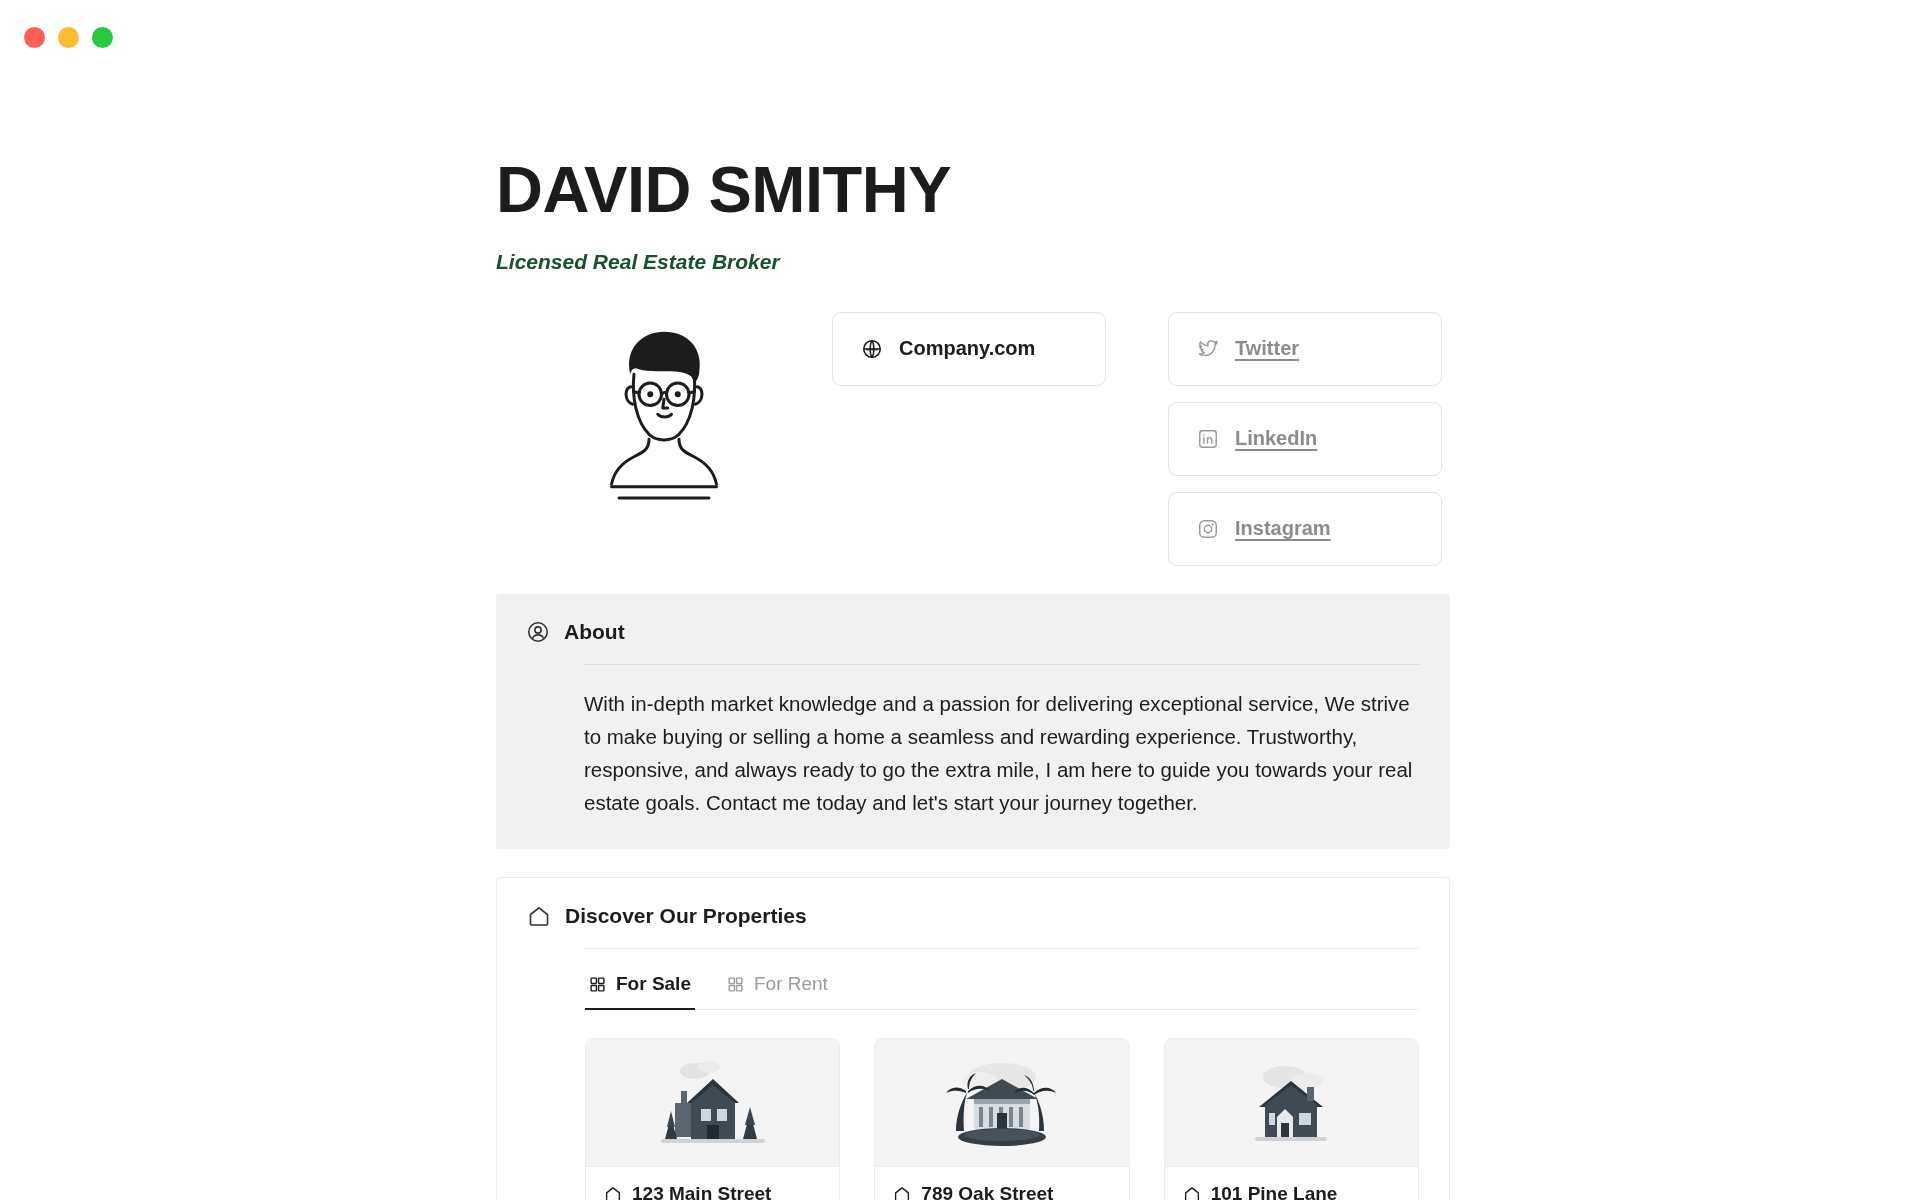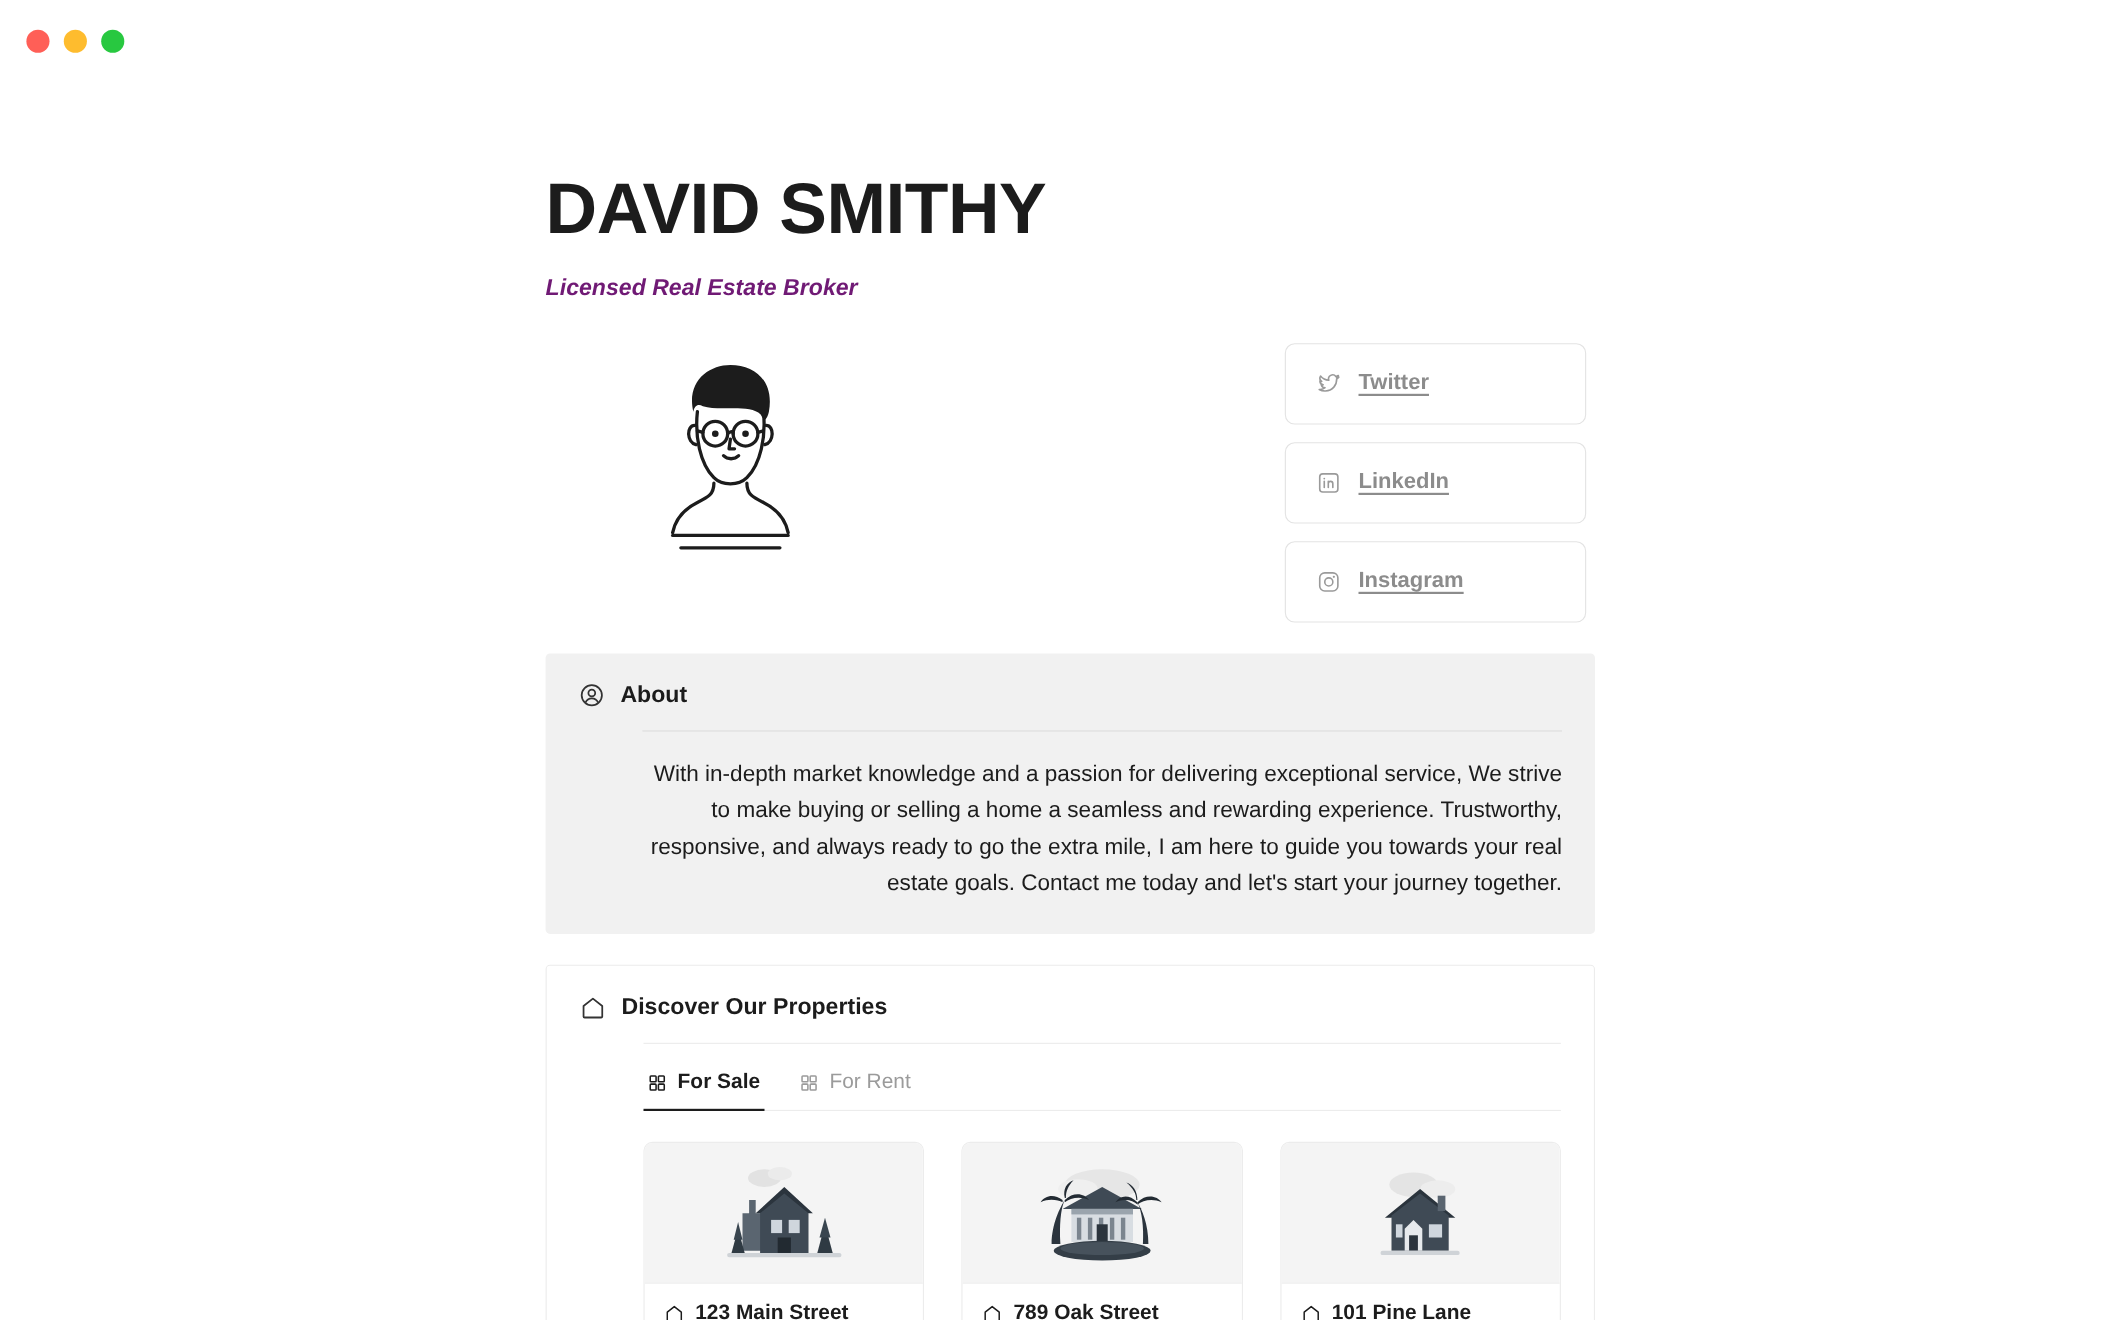--- a/index.html
+++ b/index.html
@@ -38,21 +38,21 @@
     letter-spacing: -0.5px;
     color: #1c1c1c;
     line-height: 1.1;
     margin-top: 80px;
   }
   .subtitle {
     margin-top: 24px;
     font-size: 21px;
     font-style: italic;
     font-weight: 700;
-    color: #701a75;
+    color: #14532d;
   }
 
   
   .hero {
     margin-top: 38px;
     display: flex;
     align-items: flex-start;
   }
   .avatar {
     width: 336px;
@@ -82,21 +82,20 @@
   .contact-card .ico svg { width: 22px; height: 22px; }
   .contact-card .txt { font-size: 20px; font-weight: 700; color: #1c1c1c; }
   .contact-card.social .ico { color: #9a9a9a; }
   .contact-card.social .txt { color: #8c8c8c; text-decoration: underline; text-underline-offset: 4px; }
 
   
   .panel {
     margin-top: 28px;
     border-radius: 4px;
     padding: 26px 30px 30px 30px;
-    text-align: right;
   }
   .panel.about { background: #f1f1f1; }
   .panel.properties { background: #ffffff; border: 1px solid #ececec; }
 
   .panel-head {
     display: flex;
     align-items: center;
     gap: 14px;
   }
   .panel-head .ico { width: 24px; height: 24px; color: #333; display: flex; }
@@ -220,20 +219,30 @@
           <path d="M72 96 C72 104 76 106 84 110 C94 115 100 122 102 132"></path>
           <path d="M18 134 H102"></path>
           <path d="M24 143 H96"></path>
         </svg>
       </div>
 
       <div class="contact-cols">
 
         <div class="contact-col">
 
+          <div class="contact-card">
+            <span class="ico">
+              <svg viewBox="0 0 24 24" fill="none" stroke="currentColor" stroke-width="1.7">
+                <circle cx="12" cy="12" r="9"></circle>
+                <path d="M3 12h18M12 3c2.6 3 2.6 15 0 18M12 3c-2.6 3-2.6 15 0 18"></path>
+                <text x="12" y="14.5" font-size="6" text-anchor="middle" fill="currentColor" stroke="none" font-family="Liberation Sans, sans-serif">www</text>
+              </svg>
+            </span>
+            <span class="txt">Company.com</span>
+          </div>
 
 
 
         </div>
 
         <div class="contact-col">
 
           <div class="contact-card social">
             <span class="ico">
               <svg viewBox="0 0 24 24" fill="none" stroke="currentColor" stroke-width="1.6" stroke-linejoin="round">

